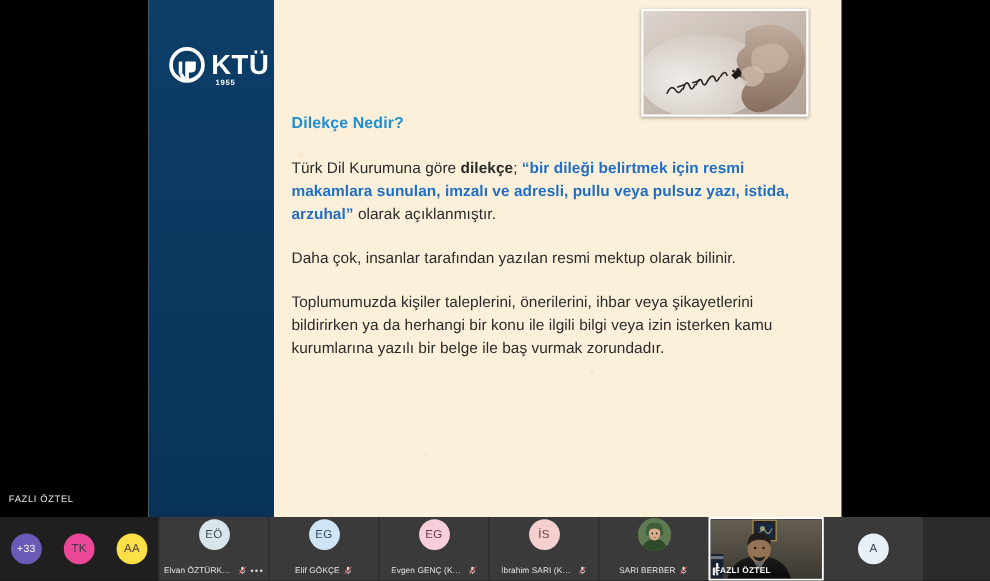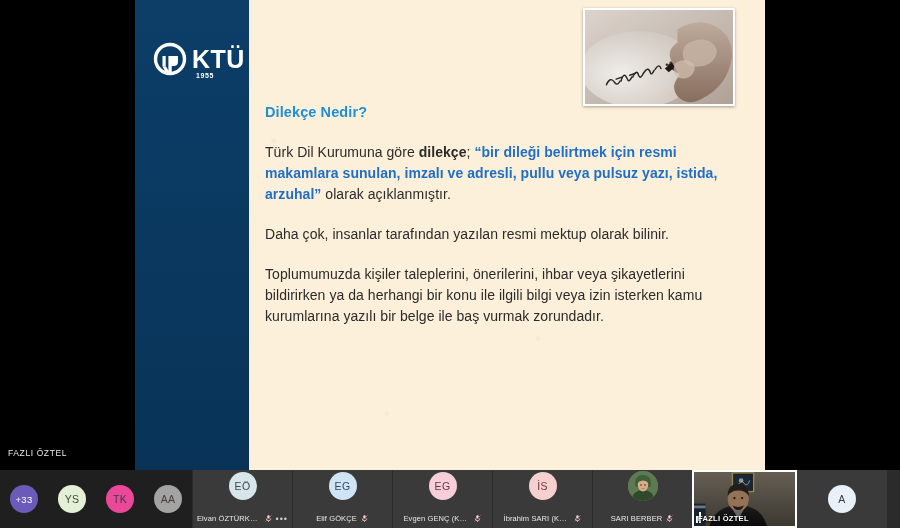--- a/index.html
+++ b/index.html
@@ -292,31 +292,26 @@
     <div class="stage-name">FAZLI ÖZTEL</div>
   </div>
 
   <div class="filmstrip" id="filmstrip">
       <div class="tile plain">
         <div class="avatar more" style="background: rgb(107, 90, 184); color: rgb(255, 255, 255);">
           <span>+33</span>
         </div>
       </div>
       <div class="tile plain">
-        <div class="avatar" style="background: rgb(228, 239, 215); color: rgb(63, 74, 58);">
-          <span>YS</span>
-        </div>
-      </div>
-      <div class="tile plain">
         <div class="avatar" style="background: #ec4899; color: rgb(63, 58, 74);">
           <span>TK</span>
         </div>
       </div>
       <div class="tile plain">
-        <div class="avatar" style="background: #a3a3a3; color: rgb(74, 58, 54);">
+        <div class="avatar" style="background: #fde047; color: rgb(74, 58, 54);">
           <span>AA</span>
         </div>
       </div>
       <div class="tile named">
         <div class="avatar" style="background: rgb(215, 230, 234); color: rgb(58, 74, 80);">
           <span>EÖ</span>
         </div>
         <div class="tile-label">
           <span class="nm">Elvan ÖZTÜRKM...</span>
           <span style="display: flex;">

